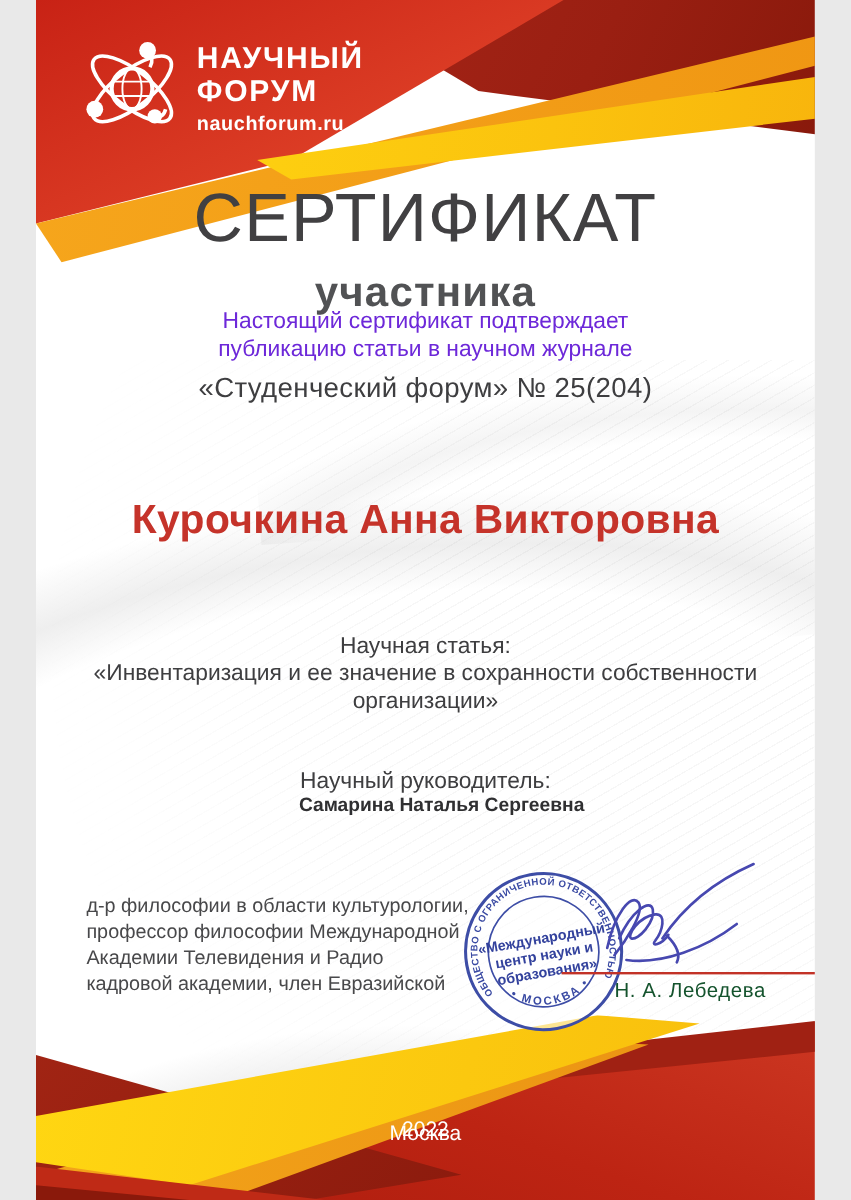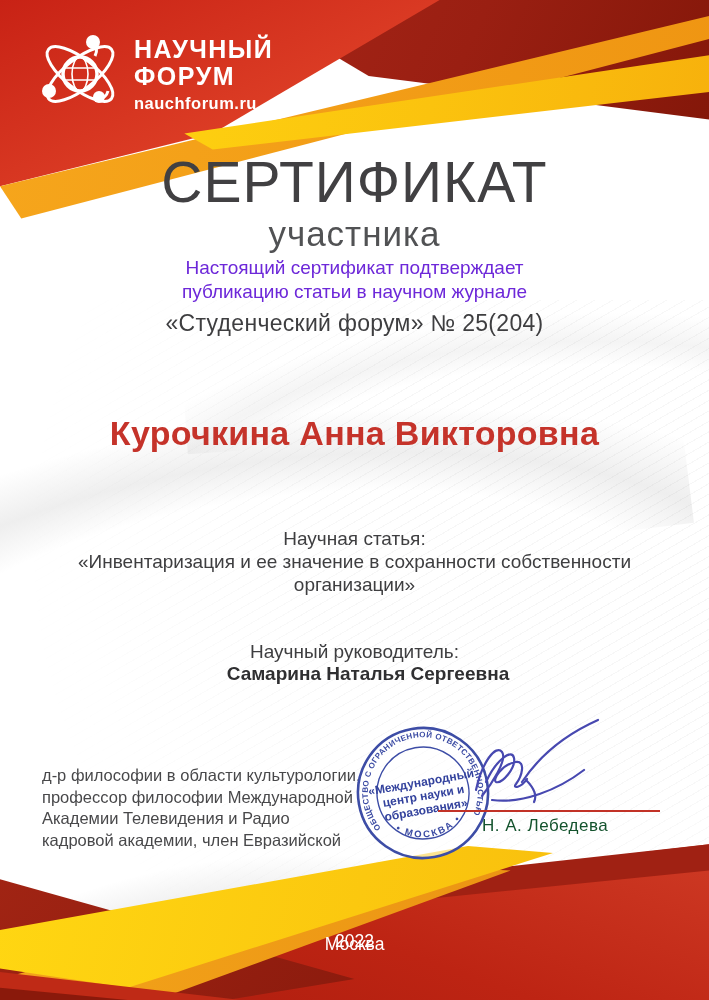--- a/index.html
+++ b/index.html
@@ -1,17 +1,17 @@
 <!DOCTYPE html>
 <html lang="ru"><head>
 <meta charset="utf-8">
 <style>
   html,body{margin:0;padding:0;background:#e9e9e9;}
   .page{
-    position:relative;width:709px;height:1000px;margin:0 auto;background:#ffffff;
+    position:relative;width:649px;height:1000px;margin:0 auto;background:#ffffff;
     overflow:hidden;font-family:"Liberation Sans","DejaVu Sans",sans-serif;color:#3e3e40;
   }
   
   .stripes{
     position:absolute;left:0;right:0;top:300px;bottom:0;
     background:repeating-linear-gradient(150deg,rgba(90,90,90,0.05) 0 1px,transparent 1px 9px);
     -webkit-mask-image:radial-gradient(circle at 80% 35%,#000 30%,transparent 75%);
             mask-image:radial-gradient(circle at 80% 35%,#000 30%,transparent 75%);
   }
   .swirl-a{
@@ -54,31 +54,31 @@
   .f-darkred-bl{background:#8a190b;clip-path:polygon(0 93%,18% 100%,0 100%);}
   
   .logo{position:absolute;left:36px;top:30px;display:flex;align-items:center;gap:10px;z-index:3;color:#fff;}
   .logo-text{line-height:1;}
   .logo-title{font-size:25px;font-weight:bold;letter-spacing:1.5px;line-height:27px;}
   .logo-url{font-size:16.5px;font-weight:bold;letter-spacing:0.5px;margin-top:5px;}
   
   .center-text{position:absolute;left:0;right:0;text-align:center;}
   .title{top:149px;font-size:57px;font-weight:300;color:#414042;letter-spacing:1px;z-index:3;
     font-family:"Liberation Sans","DejaVu Sans",sans-serif;}
-  .subtitle{top:214px;font-size:35px;font-weight:400;color:#515254;letter-spacing:1px;z-index:3;}
+  .subtitle{top:224px;font-size:35px;font-weight:700;color:#515254;letter-spacing:1px;z-index:3;}
   .statement{top:256px;font-size:19px;line-height:24px;color:#6d28d9;z-index:3;}
   .statement span{display:inline-block;max-width:400px;}
   .journal{top:310px;font-size:23px;color:#3e3e40;letter-spacing:0.3px;z-index:3;}
   .participant{top:414px;font-size:34px;font-weight:bold;color:#c5332a;letter-spacing:0.3px;z-index:3;}
   .article{top:527px;font-size:19px;line-height:23px;color:#3e3e40;z-index:3;}
   .article .article-title{display:inline-block;max-width:580px;}
   .supervisor-label{top:641px;font-size:19px;color:#3e3e40;z-index:3;}
-  .supervisor-name{top:663px;font-size:19px;font-weight:bold;color:#2f2f31;z-index:3;padding-left:27px;}
+  .supervisor-name{top:663px;font-size:16px;font-weight:bold;color:#2f2f31;z-index:3;padding-left:27px;}
   
-  .credentials{position:absolute;left:42px;top:745px;font-size:16.5px;line-height:21.5px;color:#48484a;z-index:3;margin-top:20px;}
+  .credentials{position:absolute;left:42px;top:745px;font-size:16.5px;line-height:21.5px;color:#48484a;z-index:3;}
   
   .stamp{position:absolute;left:354px;top:724px;width:138px;height:138px;transform:rotate(-10deg);z-index:5;}
   
   .signature{position:absolute;left:462px;top:718px;width:190px;height:100px;z-index:6;}
   .sign-line{position:absolute;left:438px;top:810px;width:222px;height:2px;background:#c23227;z-index:6;}
   .signer{position:absolute;left:482px;top:816px;font-size:17px;color:#14532d;z-index:4;letter-spacing:0.5px;}
   
   .footer-city{top:934px;font-size:17.5px;color:#ffffff;z-index:3;}
   .footer-year{top:931px;font-size:17.5px;color:#ffffff;z-index:3;}
 </style>

